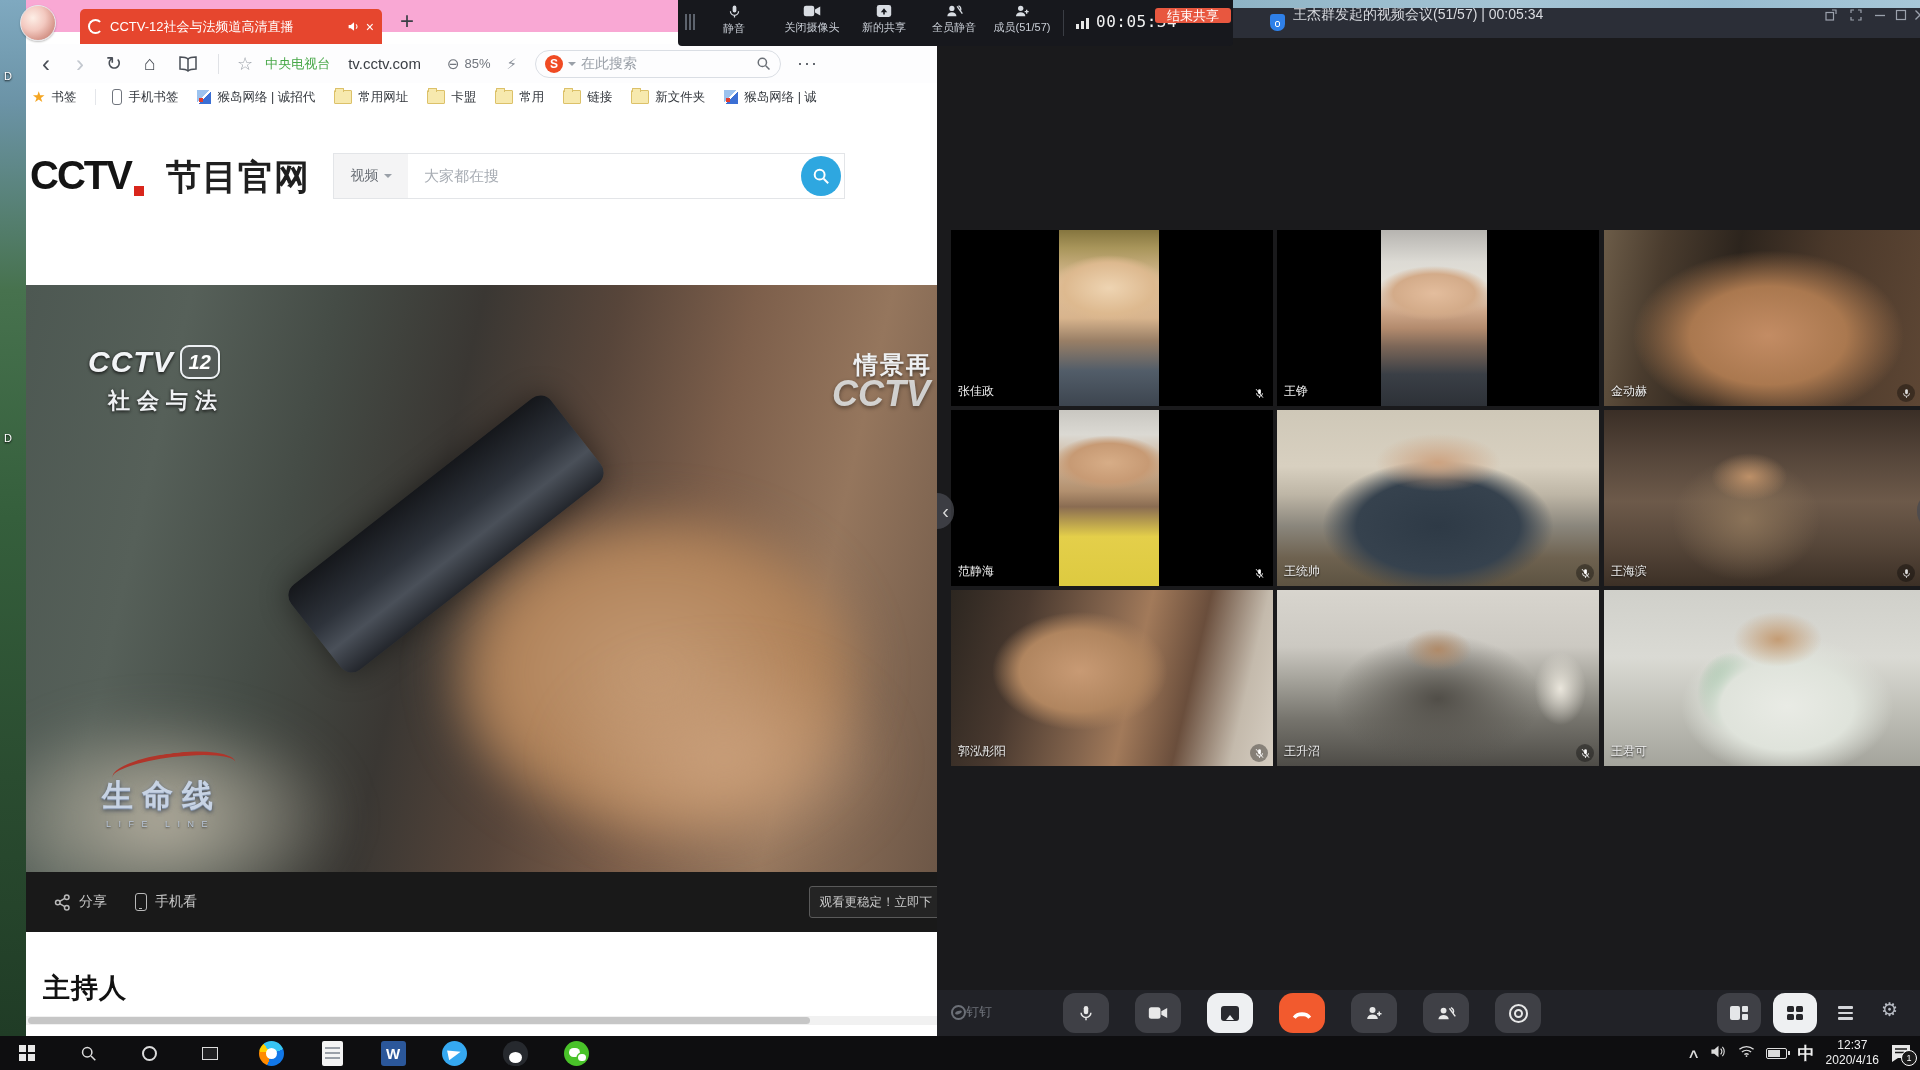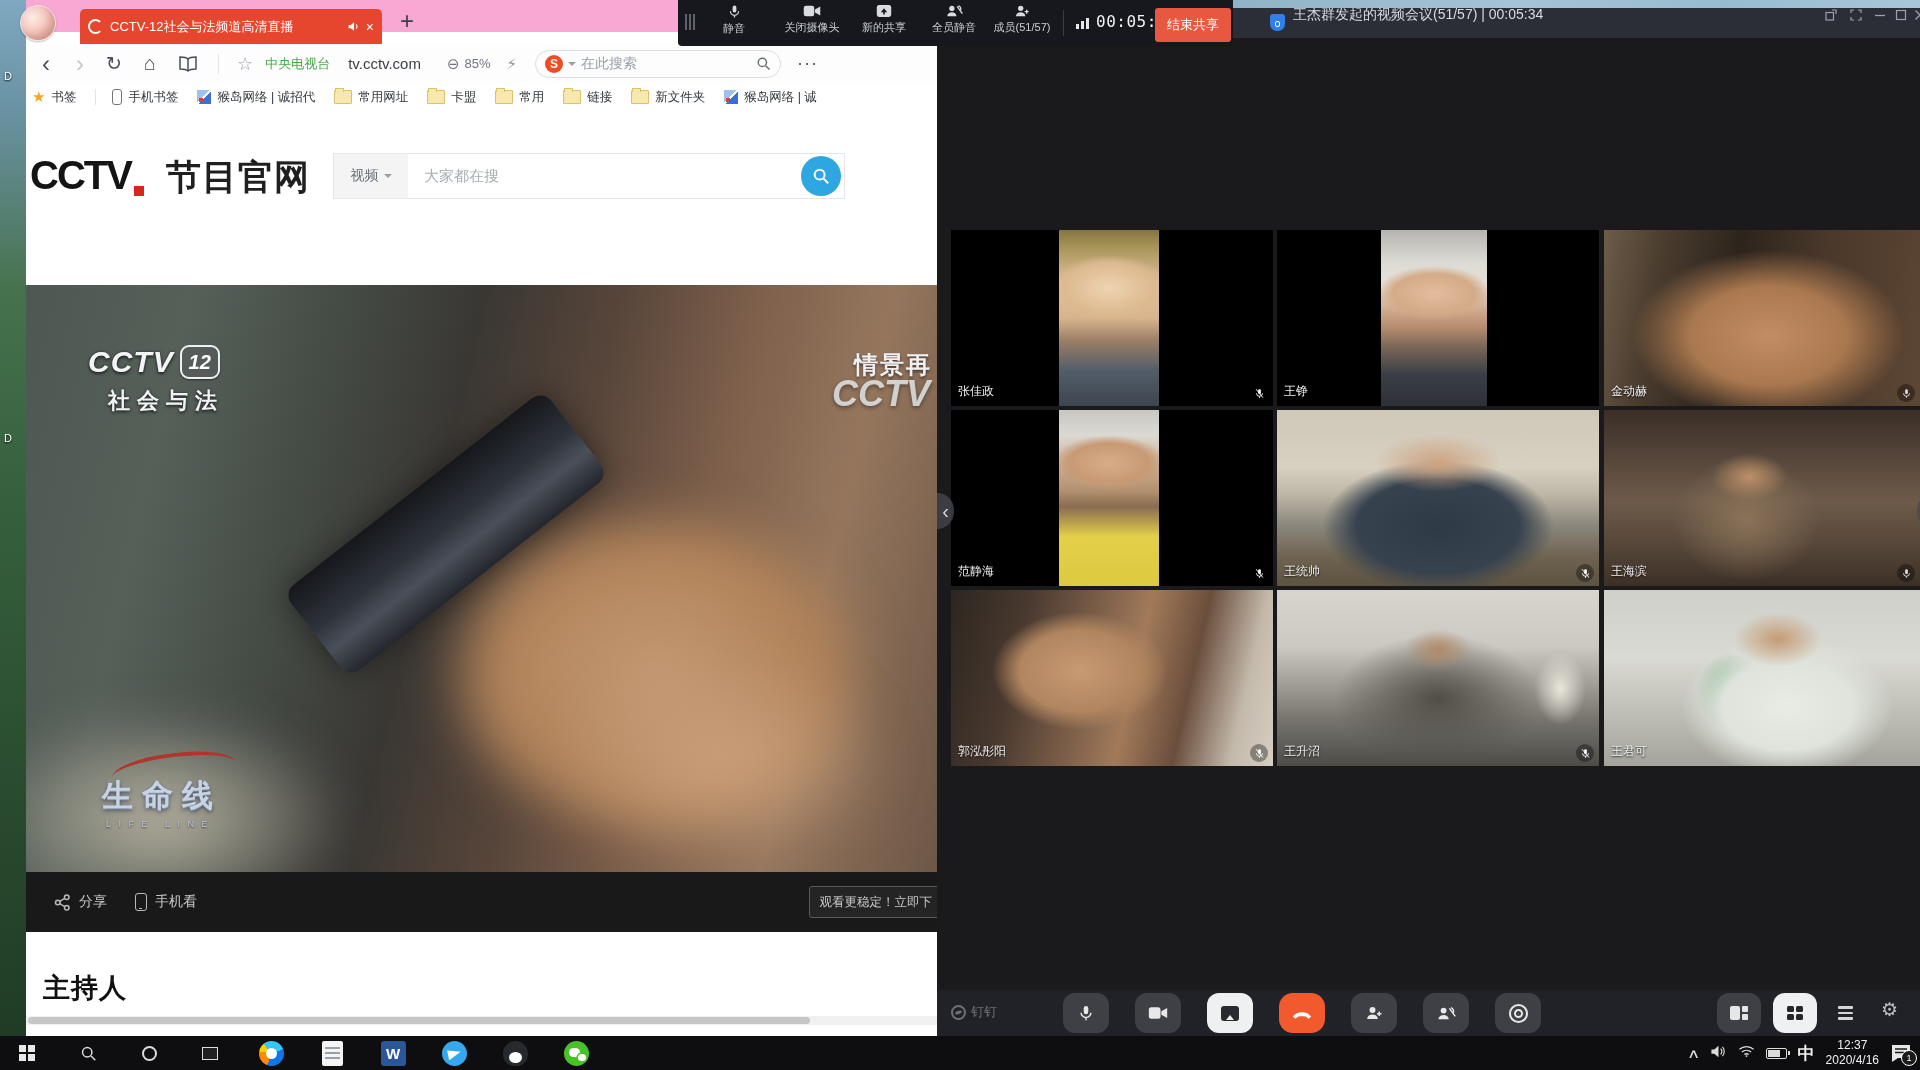--- a/index.html
+++ b/index.html
@@ -157,21 +157,21 @@
       linear-gradient(180deg,#d0d0ca 0%,#dadad4 38%,#c0c0b8 68%,#a4a49c 100%);}
   .pname{position:absolute;left:7px;bottom:6px;color:#f0f0f0;font-size:12px;text-shadow:0 1px 2px rgba(0,0,0,.9);}
   .micbadge{position:absolute;right:5px;bottom:4px;width:18px;height:18px;border-radius:50%;background:rgba(0,0,0,.35);
     display:flex;align-items:center;justify-content:center;}
   .gridarrow{position:absolute;top:455px;width:17px;height:36px;background:rgba(72,74,80,.75);color:#d8d8d8;
     display:flex;align-items:center;justify-content:center;font-size:20px;}
   .gridarrow.left{left:0;border-radius:0 18px 18px 0;}
   .gridarrow.right{right:0;border-radius:18px 0 0 18px;}
 
   .mtoolbar{position:absolute;left:0;top:952px;right:0;height:46px;background:#212227;}
-  .dd-mark{position:absolute;left:14px;top:13px;display:flex;align-items:center;gap:5px;opacity:.55;}
+  .dd-mark{position:absolute;left:14px;top:13px;display:flex;align-items:center;opacity:.55;}
   .dd-circle{width:15px;height:15px;border-radius:50%;border:2px solid #aab0ba;box-sizing:border-box;position:relative;}
   .dd-circle::after{content:"";position:absolute;left:2px;top:4px;width:7px;height:3px;border-radius:50%;background:#aab0ba;transform:rotate(-20deg);}
   .dd-text{color:#aab0ba;font-size:13px;}
   .mbtn{position:absolute;top:3px;width:46px;height:40px;border-radius:12px;background:#3f4046;display:flex;align-items:center;justify-content:center;}
   .mbtn.white{background:#eef0f2;}
   .mbtn.orange{background:#f25a2e;border-radius:14px;}
   .rec-ring{width:15px;height:15px;border:2px solid #e8e8e8;border-radius:50%;display:flex;align-items:center;justify-content:center;}
   .rec-ring::after{content:"";width:5px;height:5px;border:2px solid #e8e8e8;border-radius:50%;}
   .lay-side{width:18px;height:14px;display:flex;gap:2px;}
   .lay-side .big{width:10px;height:14px;background:#e4e6e8;border-radius:2px;}
@@ -190,21 +190,21 @@
   .control-bar{position:absolute;left:678px;top:0;width:555px;height:46px;background:#17181d;z-index:50;
     border-radius:0 0 4px 4px;}
   .handle{position:absolute;left:7px;top:14px;display:flex;gap:2px;}
   .handle span{width:2px;height:16px;background:#5d636d;}
   .cb-item{position:absolute;top:4px;width:76px;display:flex;flex-direction:column;align-items:center;gap:2px;}
   .cb-label{color:#c9ced6;font-size:11px;white-space:nowrap;}
   .cb-sep{position:absolute;left:385px;top:10px;width:1px;height:26px;background:#3a3d44;}
   .signal{position:absolute;left:398px;top:18px;display:flex;align-items:flex-end;gap:2px;}
   .signal span{width:3px;background:#e8e8e8;}
   .timer{position:absolute;left:418px;top:12px;color:#f2f2f2;font-size:16px;font-family:"DejaVu Sans Mono","Liberation Mono",monospace;letter-spacing:.5px;}
-  .endshare{position:absolute;left:477px;top:8px;height:34px;background:#e8573f;border-radius:3px;color:#fff;
+  .endshare{position:absolute;left:477px;top:8px;height:15px;background:#e8573f;border-radius:3px;color:#fff;
     font-size:13px;display:flex;align-items:center;padding:0 12px;white-space:nowrap;}
 
   
   .taskbar{position:absolute;left:0;top:1036px;width:1920px;height:34px;background:#0e0e10;display:flex;align-items:center;z-index:60;}
   .tb-left{display:flex;align-items:center;gap:35px;padding-left:14px;}
   .tb-item{width:26px;height:26px;display:flex;align-items:center;justify-content:center;flex:none;}
   .win-grid{display:grid;grid-template-columns:7px 7px;grid-template-rows:7px 7px;gap:1.5px;}
   .win-grid span{background:#e8e8e8;}
   .cortana{width:15px;height:15px;border:2px solid #dcdcdc;border-radius:50%;box-sizing:border-box;}
   .taskview{position:relative;width:16px;height:13px;border:1.5px solid #dcdcdc;box-sizing:border-box;background:rgba(255,255,255,.08);}

